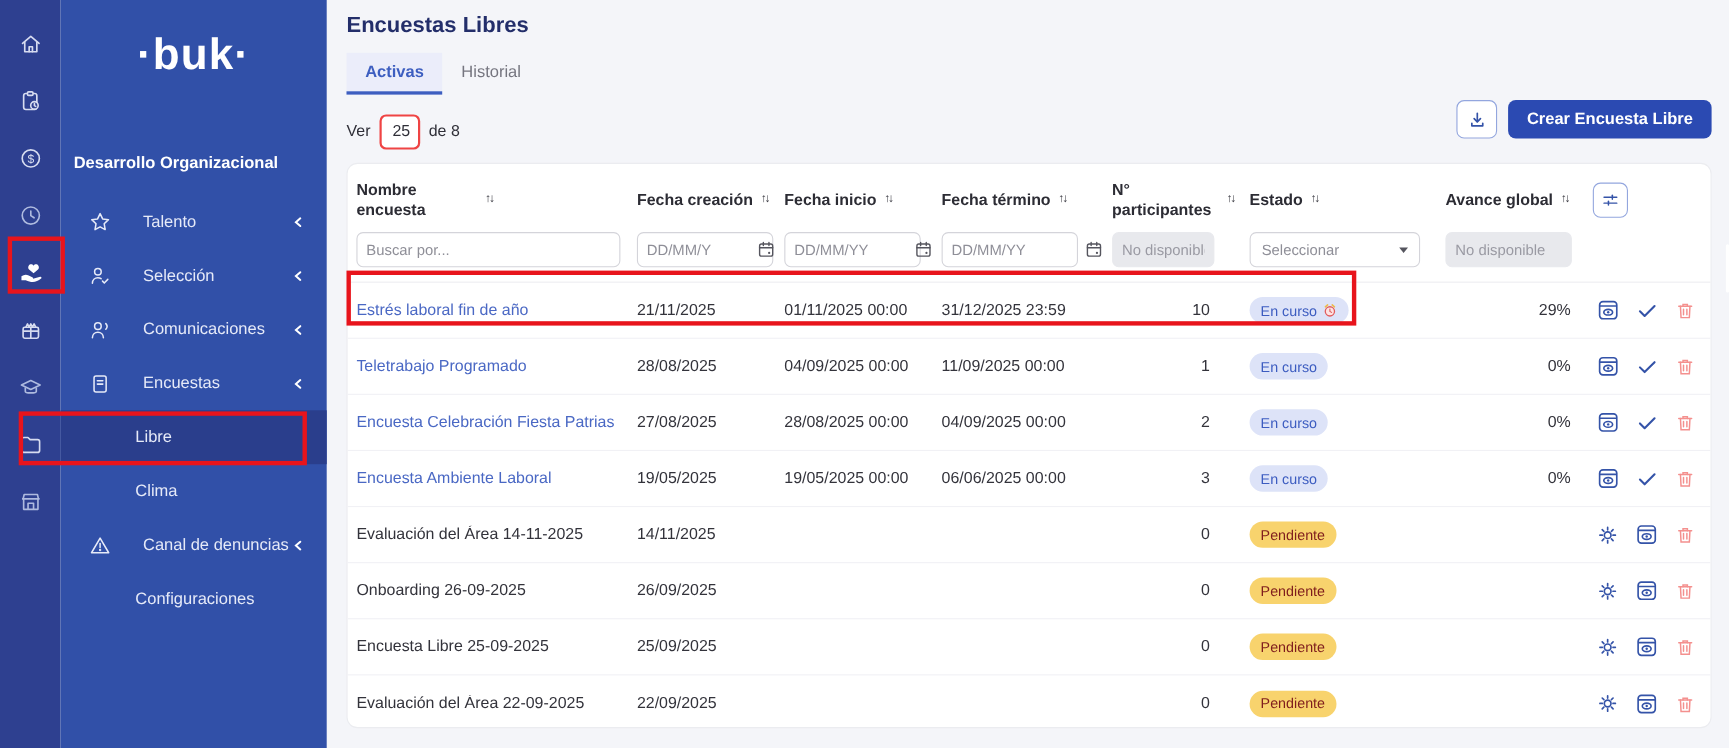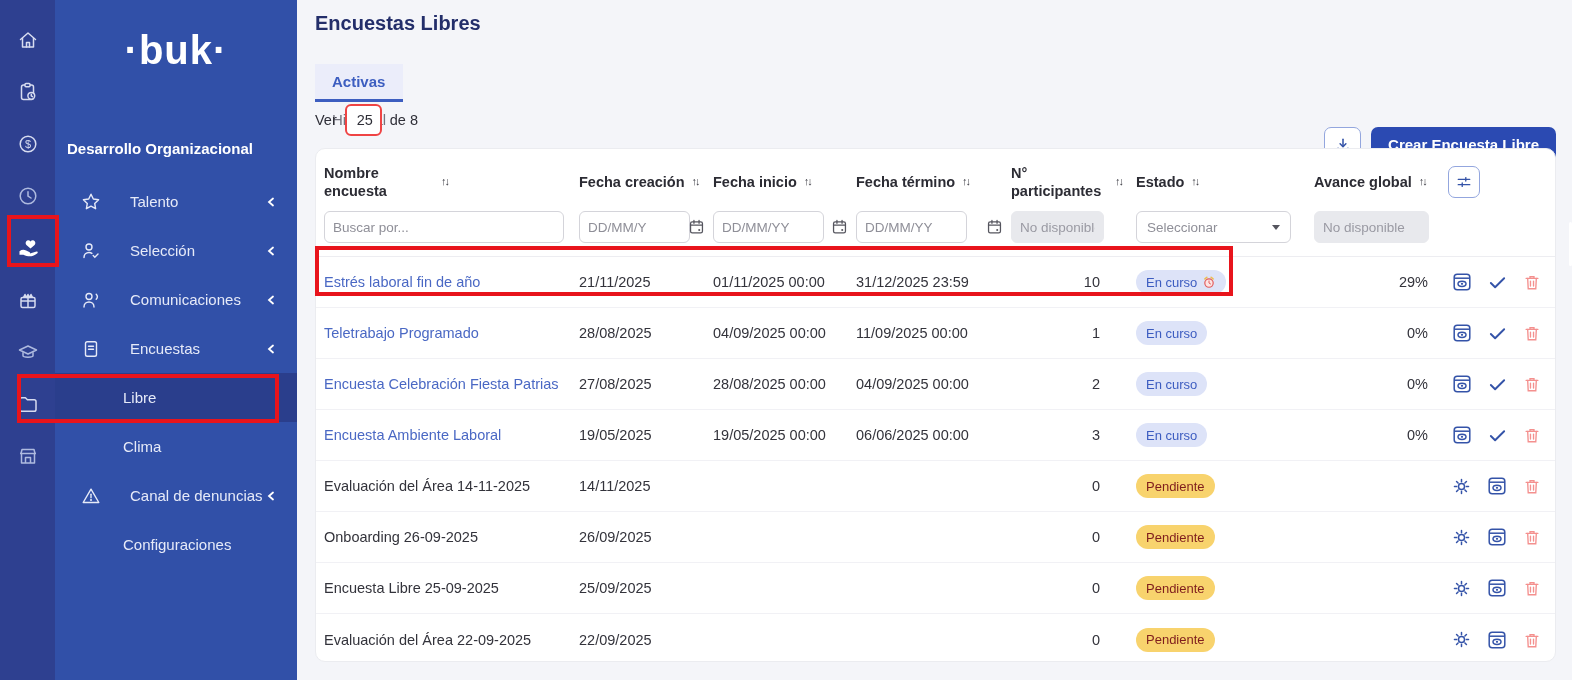--- a/index.html
+++ b/index.html
@@ -38,35 +38,35 @@
     font-size:15px; cursor:pointer; color:#e6eaf8;
   }
   .nav-item .nav-ico { width:20px; height:20px; margin-right:14px; flex:0 0 auto; }
   .nav-item .nav-label { flex:1;margin-left:15px; }
   .nav-sub { padding-left:53px; }
   .nav-sub.selected { background:#2a3e8c; }
 
   
   .main { position:absolute; left:297px; top:0; right:0; bottom:0; }
   .page-title { position:absolute; left:18px; top:12px; font-size:20px; font-weight:bold; color:#232e6a; }
-  .tabs { position:absolute; left:18px; top:64px; display:flex;flex-direction:column; }
+  .tabs { position:absolute; left:18px; top:48px; display:flex; }
   .tab { padding:9px 17px; font-size:15px; cursor:pointer; }
   .tab.active { color:#3d5ec0; font-weight:bold; background:#ebedfa; border-bottom:3px solid #3d5ec0; }
   .tab.inactive { color:#75757f; }
 
   .pager { position:absolute; left:18px; top:104px; display:flex; align-items:center; gap:8px;
     font-size:14.5px; color:#2f2f38; }
   .page-size {
     width:37px; height:32px; border:2px solid #ef4444; border-radius:6px; background:#fff;
     display:flex; align-items:center; justify-content:space-between; padding:0 10px; cursor:pointer;
   }
   .caret { width:0; height:0; border-left:4.5px solid transparent; border-right:4.5px solid transparent;
     border-top:5.5px solid #55555e; }
 
-  .top-actions { position:absolute; right:16px; top:91px; display:flex; gap:10px; align-items:center;margin-top:36px; }
+  .top-actions { position:absolute; right:16px; top:91px; display:flex; gap:10px; align-items:center; }
   .download-btn { width:37px; height:35px; background:#fff; border:1px solid #93a6de; border-radius:7px;
     display:flex; align-items:center; justify-content:center; cursor:pointer; }
   .create-btn { height:35px; padding:0 17px; background:#2b4ab2; color:#fff; border:none; border-radius:7px;
     font-size:15px; font-weight:bold; font-family:inherit; cursor:pointer; }
 
   
   .card {
     position:absolute; left:18px; top:148px; width:1241px; height:514px;
     background:#ffffff; border:1px solid #ebecf0; border-radius:10px;
   }
@@ -81,21 +81,21 @@
   .filters { margin-top:9px; margin-bottom:13px; align-items:center; }
   .f-wrap { position:relative; display:flex; align-items:center; }
   .f-input {
     height:32px; border:1px solid #d4d4da; border-radius:6px; background:#fff;
     font-size:13.5px; font-family:inherit; color:#3a3a42; padding:0 8px; width:100%;
   }
   .f-input::placeholder { color:#8f8f98; }
   .f-input:disabled { background:#e8e9ed; border-color:#e8e9ed; color:#9a9aa3; }
   .f-input:disabled::placeholder { color:#9a9aa3; }
   .w-search { width:240px; }
-  .w-date { width:111px; padding-right:30px; }
+  .w-date { width:124px; padding-right:30px; }
   .w-part { width:93px; }
   .w-avance { width:115px; }
   .cal-ico { position:absolute; right:8px; top:7px; pointer-events:none; }
   .select-like {
     width:155px; height:32px; border:1px solid #d4d4da; border-radius:6px; background:#fff;
     display:flex; align-items:center; justify-content:space-between; padding:0 10px;
     font-size:13.5px; color:#8f8f98; cursor:pointer;
   }
   .filter-settings-btn {
     width:32px; height:32px; border:1px solid #93a6de; border-radius:7px; background:#fff;

